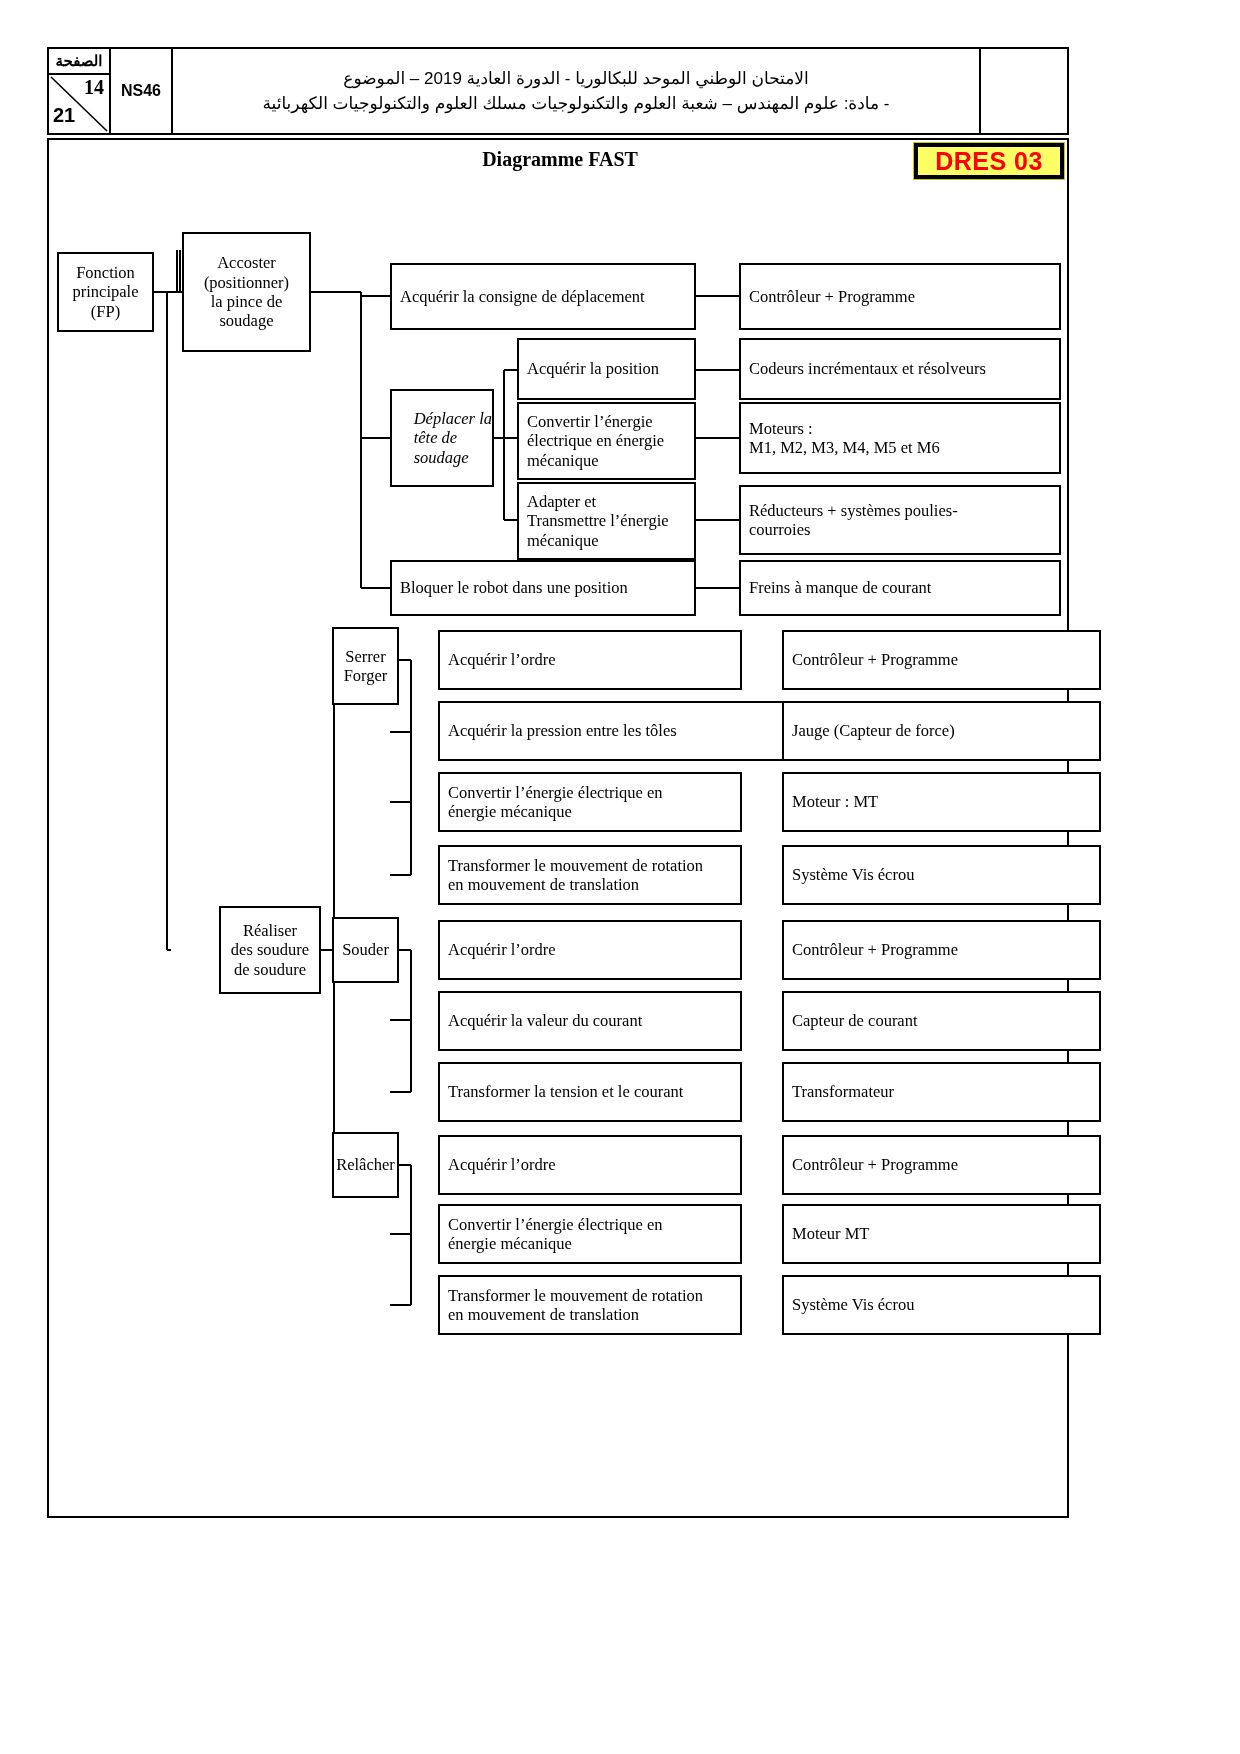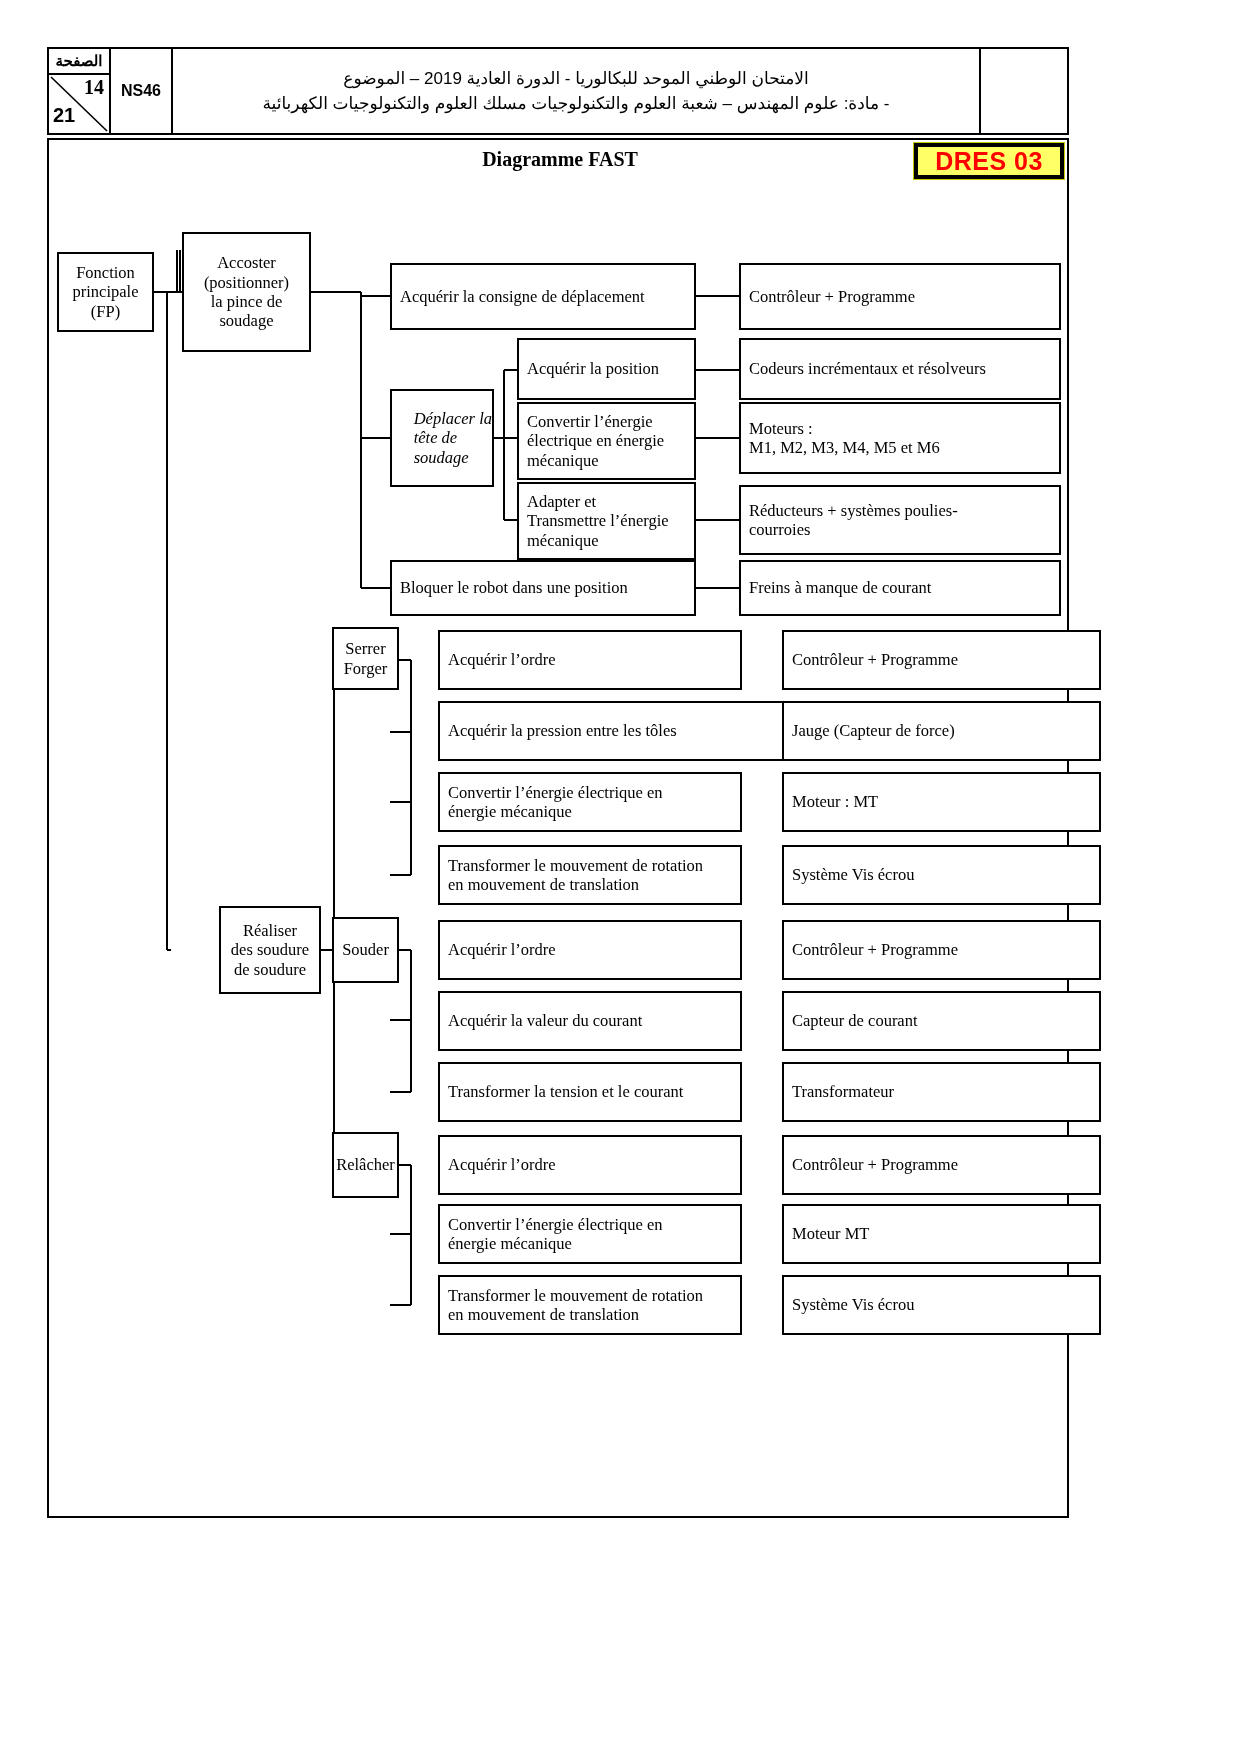--- a/index.html
+++ b/index.html
@@ -371,21 +371,21 @@
       </div>
 
       <div class="node center" style="left:170px; top:766px; width:102px; height:88px;">
         <div>
           <span class="txt">Réaliser</span>
           <span class="txt">des soudure</span>
           <span class="txt">de soudure</span>
         </div>
       </div>
 
-      <div class="node center" style="left:283px; top:487px; width:67px; height:63px;">
+      <div class="node center" style="left:283px; top:487px; width:67px; height:78px;">
         <div>
           <span class="txt">Serrer</span>
           <span class="txt">Forger</span>
         </div>
       </div>
 
       <div class="node left" style="left:389px; top:490px; width:304px; height:60px;">
         <div>
             <span class="txt">Acquérir l’ordre</span>
           </div>

